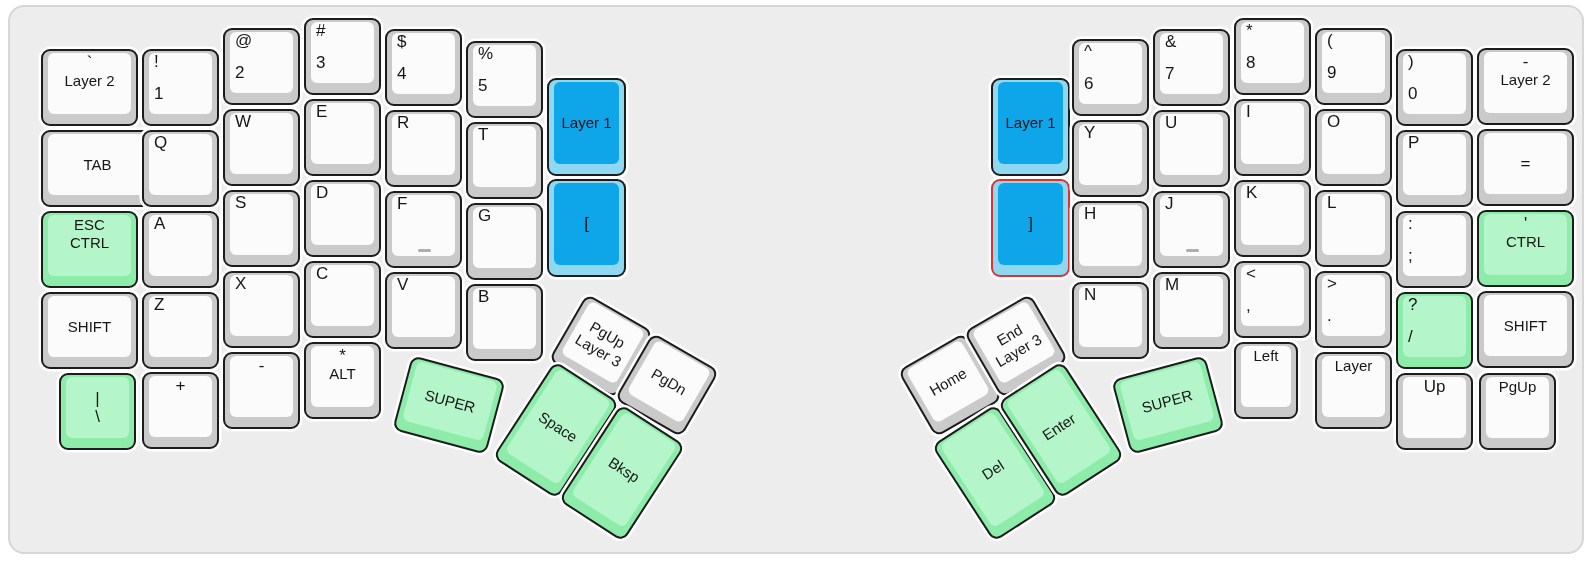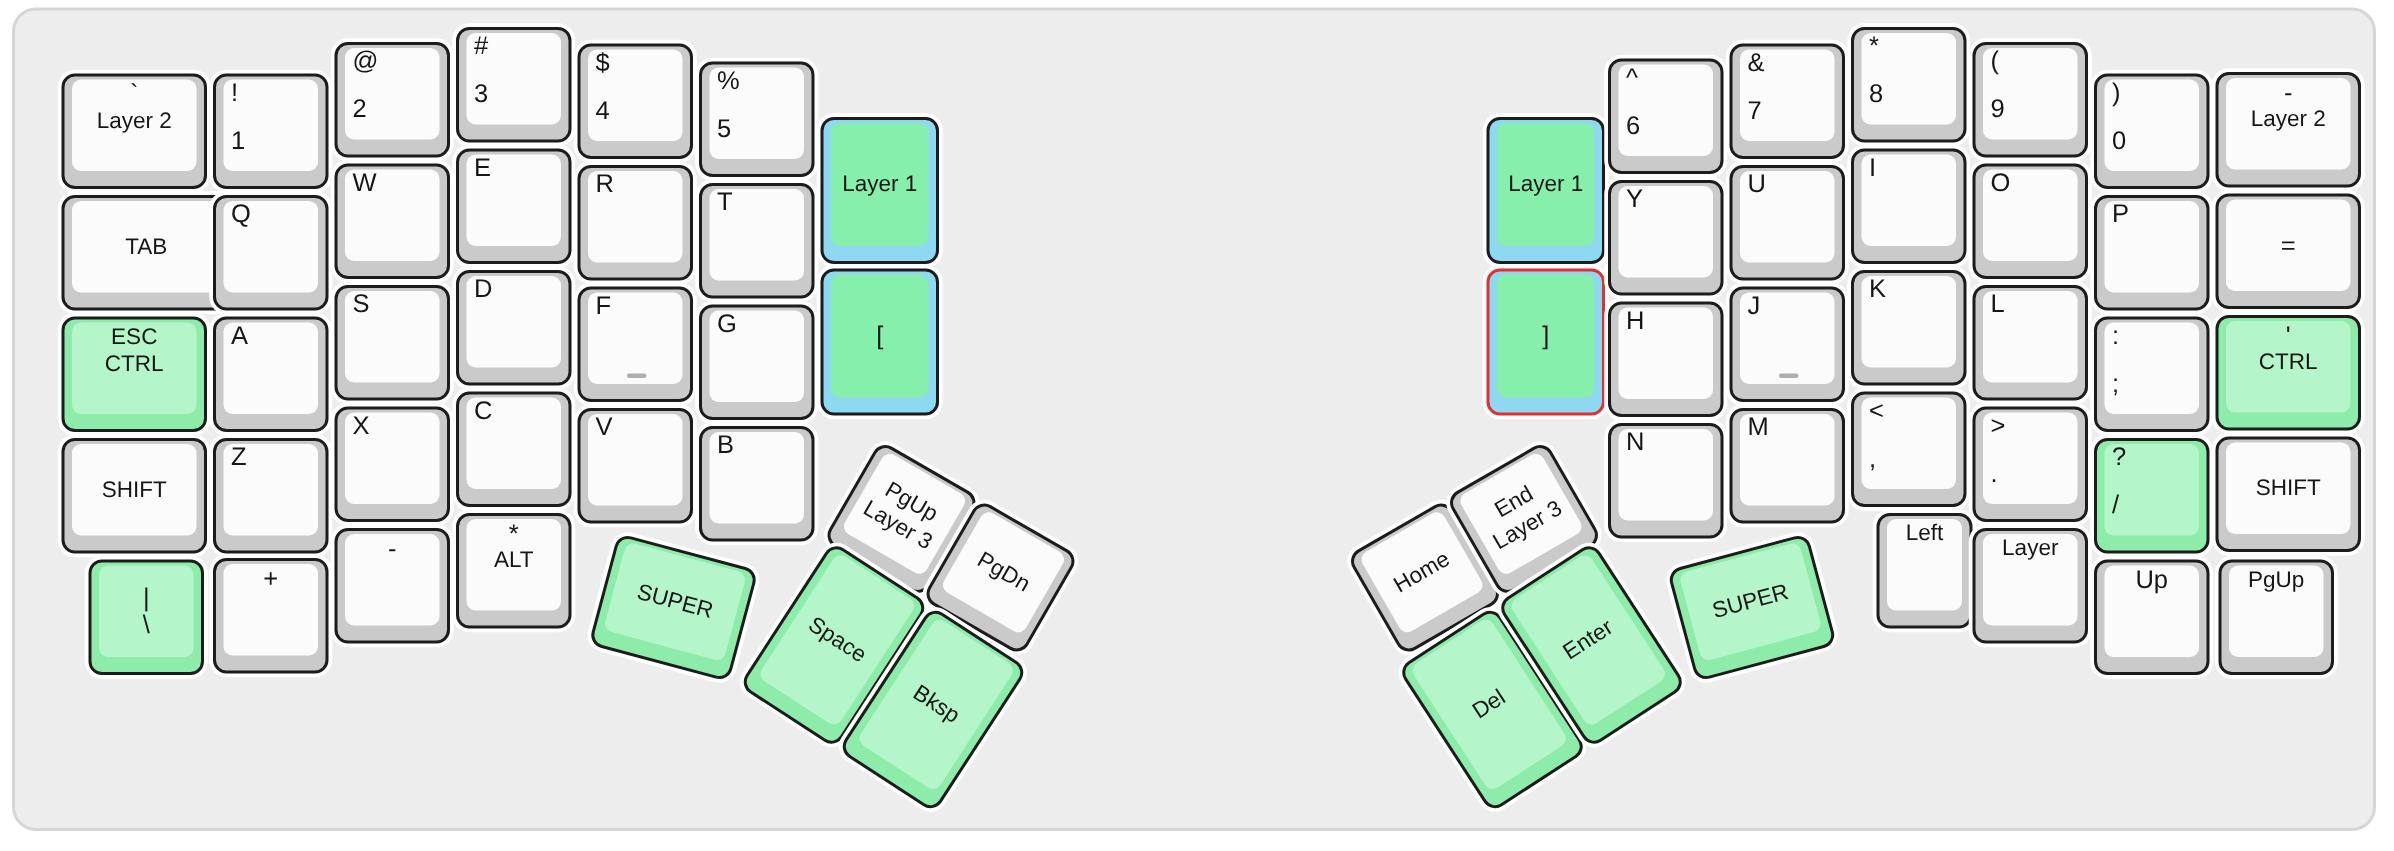--- a/index.html
+++ b/index.html
@@ -9,21 +9,21 @@
          background:#ededed;border:2px solid #d6d6d6;border-radius:16px;box-sizing:border-box;}
   .key{position:absolute;box-sizing:border-box;border:2px solid #1c1c1c;
        border-radius:9px;box-shadow:0 0 0 2.5px #ffffff;cursor:pointer;}
   .key.sel{border-color:#e03030;}
   .k-gray{background:#cacaca;}
   .k-green{background:#8deca9;}
   .k-cyan{background:#8ed9f1;}
   .face{position:absolute;left:5px;right:5px;top:2px;bottom:10px;border-radius:6px;}
   .f-gray{background:#fbfbfb;}
   .f-green{background:#b4f6c9;}
-  .f-cyan{background:#86efac;}
+  .f-cyan{background:#0ea5e9;}
   .labels{position:absolute;left:0;top:0;right:0;bottom:0;font-size:17px;line-height:18px;}
   .m-c{display:flex;flex-direction:column;align-items:center;justify-content:center;text-align:center;}
   .m-ct{display:flex;flex-direction:column;align-items:center;padding-top:1px;text-align:center;}
   .m-corner .lbl{position:absolute;left:5px;}
   .m-corner .lbl-0{top:0px;}
   .m-corner .lbl-1{top:32px;}
   .lbl{white-space:nowrap;}
   .lbl.sm{font-size:15px;}
   .homing{position:absolute;left:50%;bottom:4px;width:13px;height:3px;margin-left:-6px;
           background:#aeaeae;border-radius:1.5px;}
@@ -386,21 +386,21 @@
         </div>
       </div>
       <div class="key k-gray" style="width: 77px; height: 77px; left: 1234px; top: 261px;">
         <div class="face f-gray">
           <div class="labels m-corner">
             <span class="lbl lbl-0">&lt;</span>
             <span class="lbl lbl-1">,</span>
           </div>
         </div>
       </div>
-      <div class="key k-gray" style="width: 64px; height: 77px; left: 1234px; top: 342px; margin-left: 17px;">
+      <div class="key k-gray" style="width: 64px; height: 77px; left: 1234px; top: 342px;">
         <div class="face f-gray">
           <div class="labels m-ct">
             <span class="lbl lbl-0 sm">Left</span>
           </div>
         </div>
       </div>
       <div class="key k-gray" style="width: 77px; height: 77px; left: 1315px; top: 28px;">
         <div class="face f-gray">
           <div class="labels m-corner">
             <span class="lbl lbl-0">(</span>

